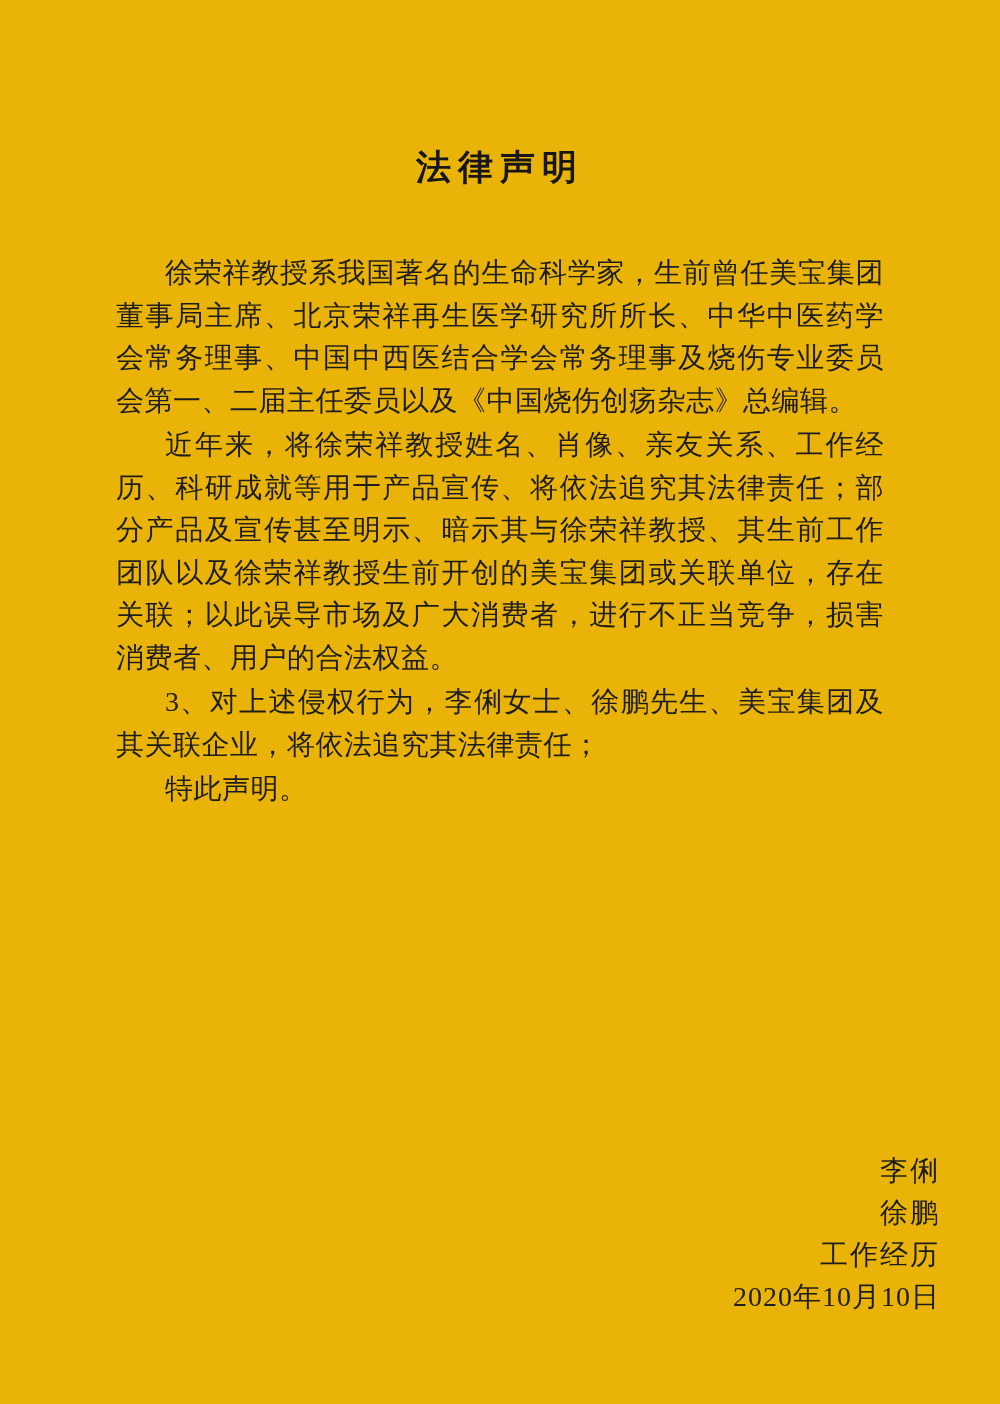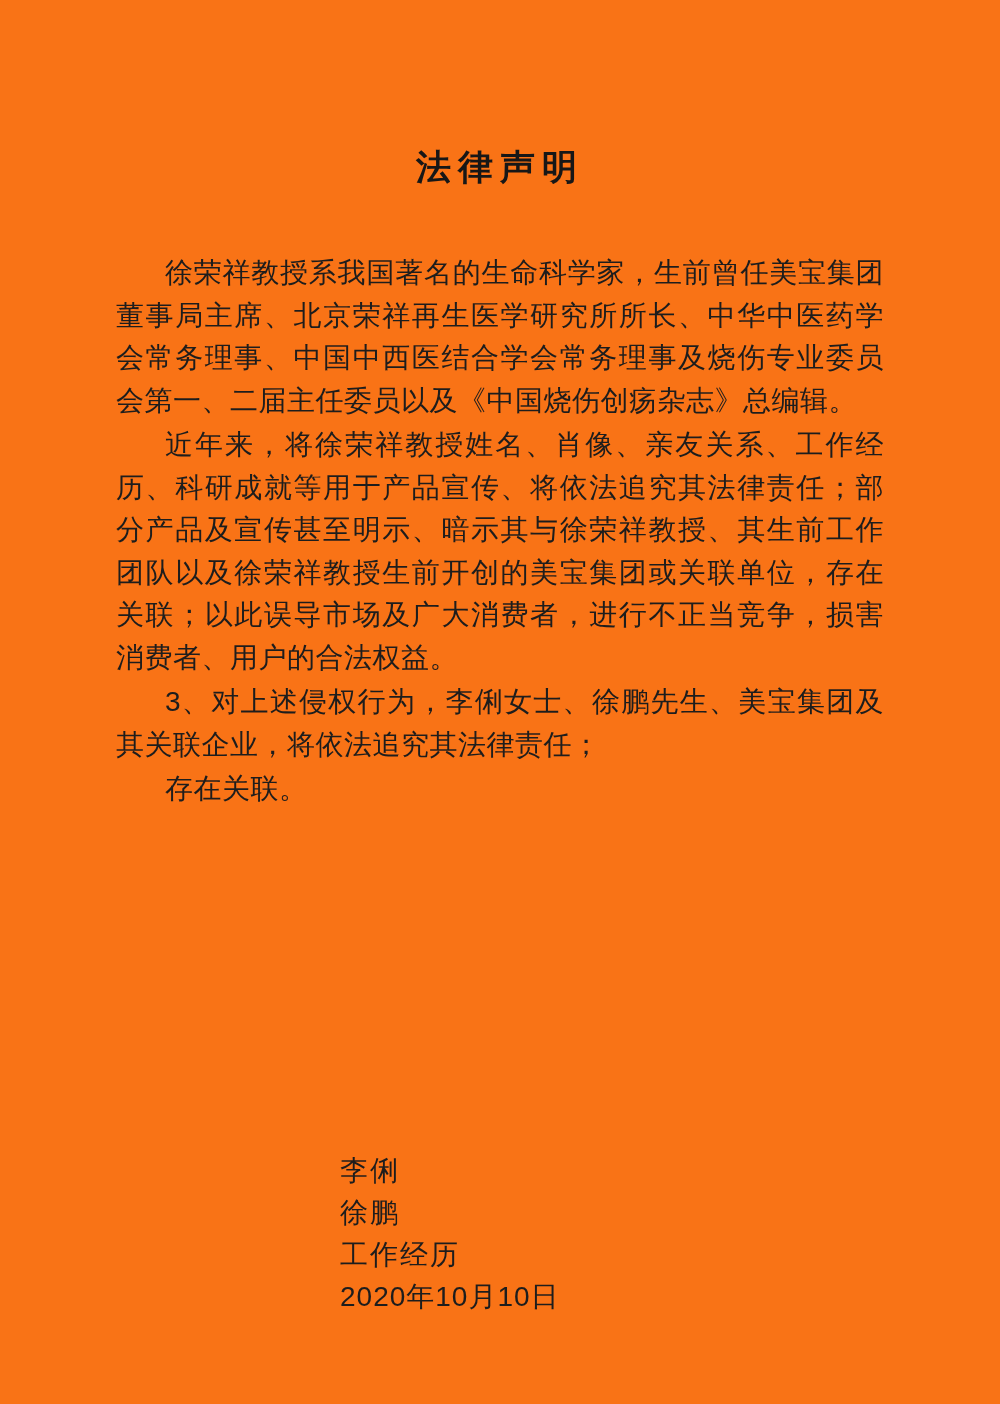--- a/index.html
+++ b/index.html
@@ -4,22 +4,22 @@
 <style>
   html, body {
     margin: 0;
     padding: 0;
     background: #ffffff;
   }
   .page {
     position: relative;
     width: 1000px;
     height: 1404px;
-    background: #f97316;
-    font-family: Liberation Sans, sans-serif;
+    background: #eab308;
+    font-family: Liberation Serif, serif;
     color: #1d1d1d;
     overflow: hidden;
   }
   .doc-title {
     position: absolute;
     top: 144px;
     left: 0;
     width: 100%;
     margin: 0;
     text-align: center;
@@ -42,21 +42,21 @@
     text-align-last: left;
     text-indent: 1.75em;
     letter-spacing: 0.5px;
     color: #1d1d1d;
   }
   .signature-block {
     position: absolute;
     top: 1150px;
     left: 340px;
     width: 600px;
-    text-align: left;
+    text-align: right;
     font-size: 28px;
     line-height: 41px;
     color: #1d1d1d;
   }
   .signature-block .sig-line {
     margin: 0 0 1px 0;
     letter-spacing: 2px;
   }
   .signature-block .sig-date {
     letter-spacing: 1px;
@@ -66,21 +66,21 @@
 <body>
 
 <div class="page">
 
   <h1 class="doc-title">法律声明</h1>
 
   <div class="doc-body">
     <p>徐荣祥教授系我国著名的生命科学家，生前曾任美宝集团董事局主席、北京荣祥再生医学研究所所长、中华中医药学会常务理事、中国中西医结合学会常务理事及烧伤专业委员会第一、二届主任委员以及《中国烧伤创疡杂志》总编辑。</p>
     <p>近年来，将徐荣祥教授姓名、肖像、亲友关系、工作经历、科研成就等用于产品宣传、将依法追究其法律责任；部分产品及宣传甚至明示、暗示其与徐荣祥教授、其生前工作团队以及徐荣祥教授生前开创的美宝集团或关联单位，存在关联；以此误导市场及广大消费者，进行不正当竞争，损害消费者、用户的合法权益。</p>
     <p>3、对上述侵权行为，李俐女士、徐鹏先生、美宝集团及其关联企业，将依法追究其法律责任；</p>
-    <p>存在关联。</p>
+    <p>特此声明。</p>
   </div>
 
   <div class="signature-block">
     <div class="sig-line">李俐</div>
     <div class="sig-line">徐鹏</div>
     <div class="sig-line">工作经历</div>
     <div class="sig-line sig-date">2020年10月10日</div>
   </div>
 
 </div>

